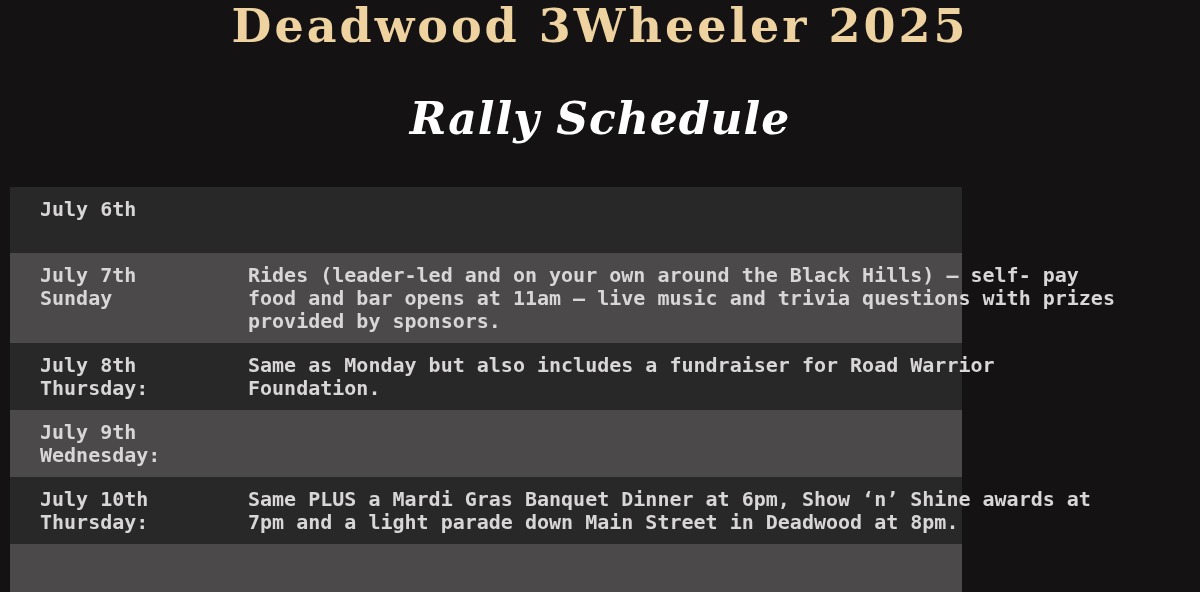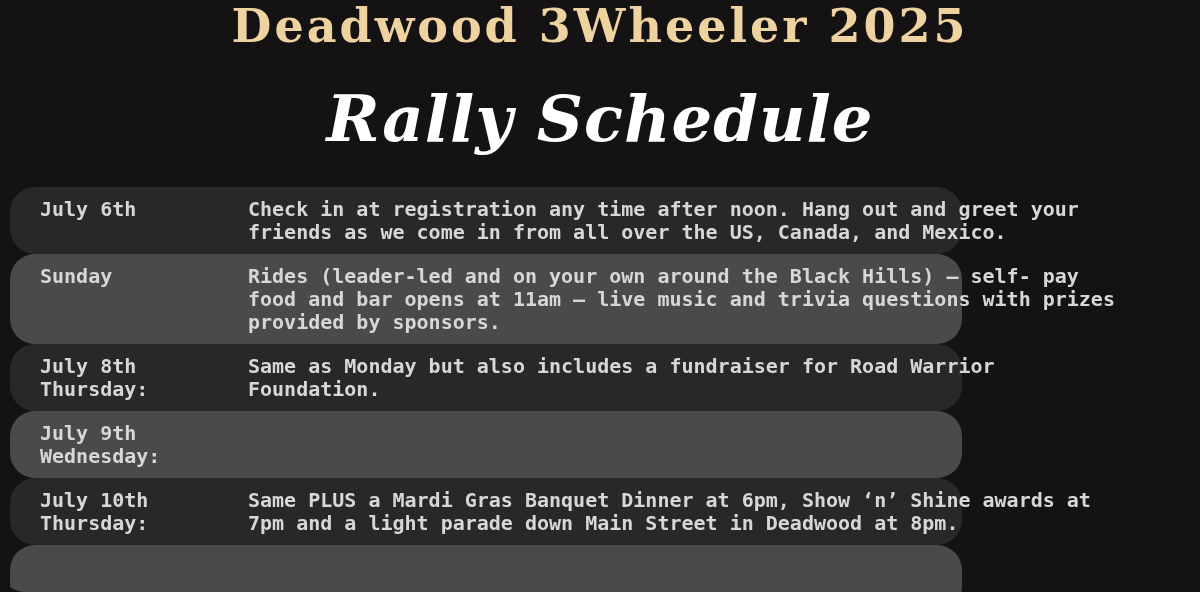--- a/index.html
+++ b/index.html
@@ -3,21 +3,21 @@
 <meta charset="utf-8">
 <style>
   :root {
     --background: #141212;
     --title: #eed2a0;
     --subtitle: #ffffff;
     --row-dark: #292828;
     --row-light: #4b4949;
     --row-text: #d8d6d6;
   }
-  * { margin: 0; padding: 0; box-sizing: border-box; border-radius: 25px; }
+  * { margin: 0; padding: 0; box-sizing: border-box; }
   html, body {
     width: 1200px;
     height: 592px;
     overflow: hidden;
     background: var(--background);
   }
   .page {
     width: 1200px;
     height: 592px;
     background: var(--background);
@@ -31,21 +31,21 @@
     font-weight: 700;
     font-size: 46px;
     line-height: 48px;
     letter-spacing: 3px;
     color: var(--title);
   }
   .rally-heading {
     font-family: "DejaVu Serif", "Liberation Serif", serif;
     font-style: italic;
     font-weight: 700;
-    font-size: 64px;
+    font-size: 44px;
     line-height: 86px;
     margin-top: 26px;
     color: var(--subtitle);
     letter-spacing: 1px;
   }
   .schedule-table {
     margin: 25px 10px 0 10px;
     width: 952px;
     font-family: "DejaVu Sans Mono", "Liberation Mono", monospace;
     font-size: 20px;
@@ -80,25 +80,25 @@
     <div class="page-title">Deadwood 3Wheeler 2025</div>
     <div class="rally-heading">Rally Schedule</div>
   </div>
 
   <div class="schedule-table">
 
     <div class="schedule-row shade-dark">
       <div class="date-cell">
         <span class="date-line">July 6th</span>
       </div>
-      <div class="desc-cell">Check in at registration any time after noon. Hang out and greet your friends as we come in from all over the US, Canada, and Mexico.</div>
     </div>
 
     <div class="schedule-row shade-light">
       <div class="date-cell">
+        <span class="date-line">July 7th</span>
         <span class="date-line">Sunday</span>
       </div>
       <div class="desc-cell">Rides (leader-led and on your own around the Black Hills) – self- pay food and bar opens at 11am – live music and trivia questions with prizes provided by sponsors.</div>
     </div>
 
     <div class="schedule-row shade-dark">
       <div class="date-cell">
         <span class="date-line">July 8th</span>
         <span class="date-line">Thursday:</span>
       </div>

